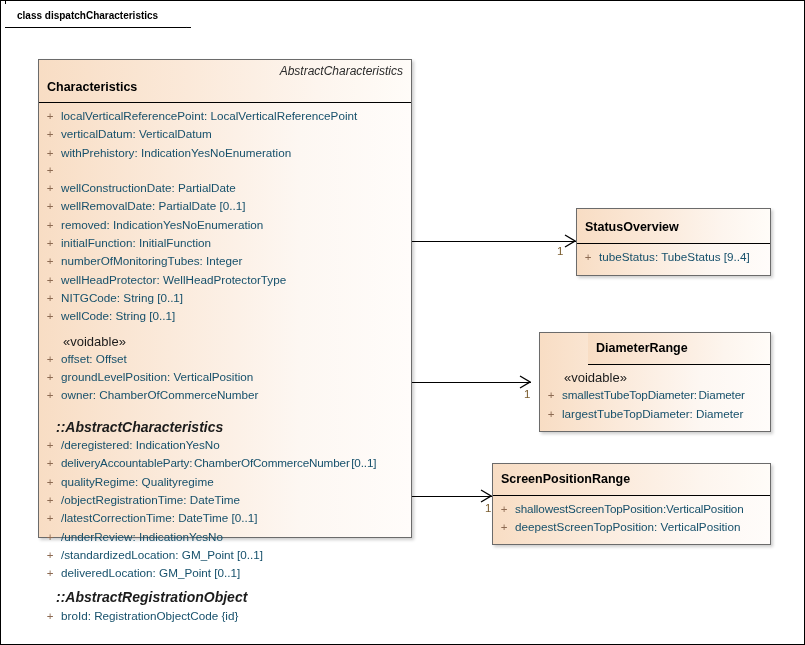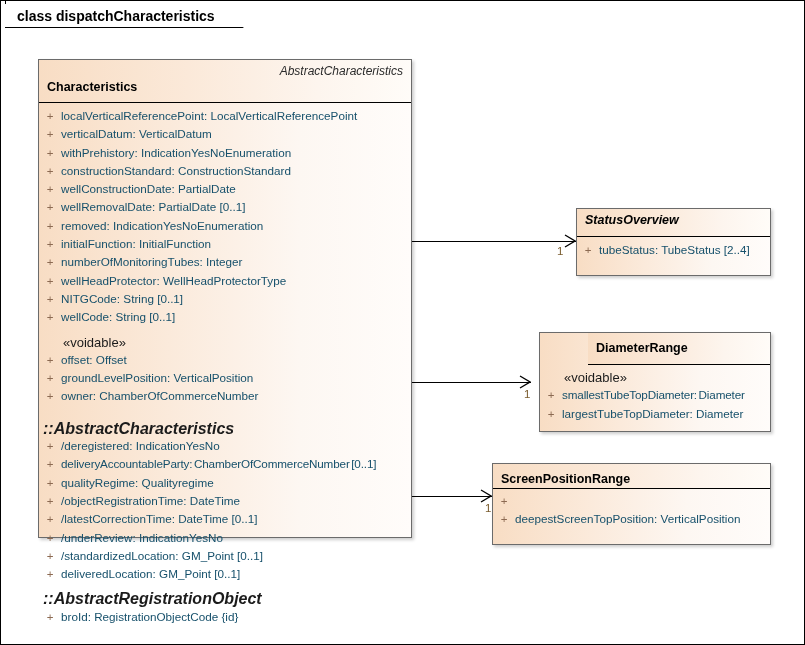--- a/index.html
+++ b/index.html
@@ -21,21 +21,21 @@
 
   
   #diagram-tab {
     position: absolute;
     left: 4px;
     top: 3px;
     height: 24px;
     padding: 0 28px 0 12px;
     display: flex;
     align-items: center;
-    font-size: 14px;
+    font-size: 10px;
     font-weight: bold;
     color: #000000;
     background: #ffffff;
     border: 1px solid #000000;
     border-top: none;
     border-left: none;
     box-sizing: border-box;
     -webkit-clip-path: polygon(0 0, calc(100% - 22px) 0, 100% 100%, 0 100%);
     clip-path: polygon(0 0, calc(100% - 22px) 0, 100% 100%, 0 100%);
     white-space: nowrap;
@@ -117,26 +117,26 @@
   }
 
   .stereo-row {
     font-size: 13px;
     color: #1b1b1b;
     line-height: 17.3px;
     padding-left: 24px;
     white-space: nowrap;
   }
   .group-row {
-    font-size: 16px;
+    font-size: 14px;
     font-style: italic;
     font-weight: bold;
     color: #1b1b1b;
     line-height: 17.3px;
-    padding-left: 4px;
+    padding-left: 17px;
     white-space: nowrap;
   }
   .spacer-row { height: 7px; }
 
   
   .conn-line {
     position: absolute;
     height: 1px;
     background: #000000;
   }
@@ -195,21 +195,20 @@
         <div class="attr-row">
           <span class="attr-vis">+</span>
           <span class="attr-text">verticalDatum: VerticalDatum</span>
         </div>
         <div class="attr-row">
           <span class="attr-vis">+</span>
           <span class="attr-text">withPrehistory: IndicationYesNoEnumeration</span>
         </div>
         <div class="attr-row">
           <span class="attr-vis">+</span>
-          <span class="attr-text">constructionStandard: ConstructionStandard</span>
         </div>
         <div class="attr-row">
           <span class="attr-vis">+</span>
           <span class="attr-text">wellConstructionDate: PartialDate</span>
         </div>
         <div class="attr-row">
           <span class="attr-vis">+</span>
           <span class="attr-text">wellRemovalDate: PartialDate [0..1]</span>
         </div>
         <div class="attr-row">
@@ -288,27 +287,27 @@
         <div class="spacer-row"></div>
         <div class="group-row">::AbstractRegistrationObject</div>
         <div class="attr-row">
           <span class="attr-vis">+</span>
           <span class="attr-text">broId: RegistrationObjectCode {id}</span>
         </div>
       </div>
   </div>
 
   <div class="uml-class" style="left:575px; top:207px; width:195px; height:68px;">
-    <div class="uml-header" style="padding-top:3px; padding-bottom:7px;font-style:italic;">
+    <div class="uml-header" style="padding-top:10px; padding-bottom:7px;">
       <div class="uml-name">StatusOverview</div>
     </div>
     <div class="uml-body" id="status-overview-body">
         <div class="attr-row">
           <span class="attr-vis">+</span>
-          <span class="attr-text">tubeStatus: TubeStatus [2..4]</span>
+          <span class="attr-text">tubeStatus: TubeStatus [9..4]</span>
         </div>
       </div>
   </div>
 
   <div class="uml-class" style="left:538px; top:331px; width:232px; height:100px;">
     <div class="uml-header" style="padding-top:7px; padding-bottom:7px;margin-left:48px;">
       <div class="uml-name">DiameterRange</div>
     </div>
     <div class="uml-body" id="diameter-range-body">
         <div class="stereo-row">«voidable»</div>
@@ -317,26 +316,27 @@
           <span class="attr-text attr-condensed">smallestTubeTopDiameter: Diameter</span>
         </div>
         <div class="attr-row">
           <span class="attr-vis">+</span>
           <span class="attr-text">largestTubeTopDiameter: Diameter</span>
         </div>
       </div>
   </div>
 
   <div class="uml-class" style="left:491px; top:462px; width:279px; height:82px;">
-    <div class="uml-header" style="padding-top:7px; padding-bottom:0;">
+    <div class="uml-header" style="padding-top:7px; padding-bottom:7px;">
       <div class="uml-name">ScreenPositionRange</div>
     </div>
     <div class="uml-body" id="screen-position-range-body">
         <div class="attr-row">
           <span class="attr-vis">+</span>
+          <span class="attr-text attr-condensed">shallowestScreenTopPosition:VerticalPosition</span>
         </div>
         <div class="attr-row">
           <span class="attr-vis">+</span>
           <span class="attr-text">deepestScreenTopPosition: VerticalPosition</span>
         </div>
       </div>
   </div>
 
 </div>
 

